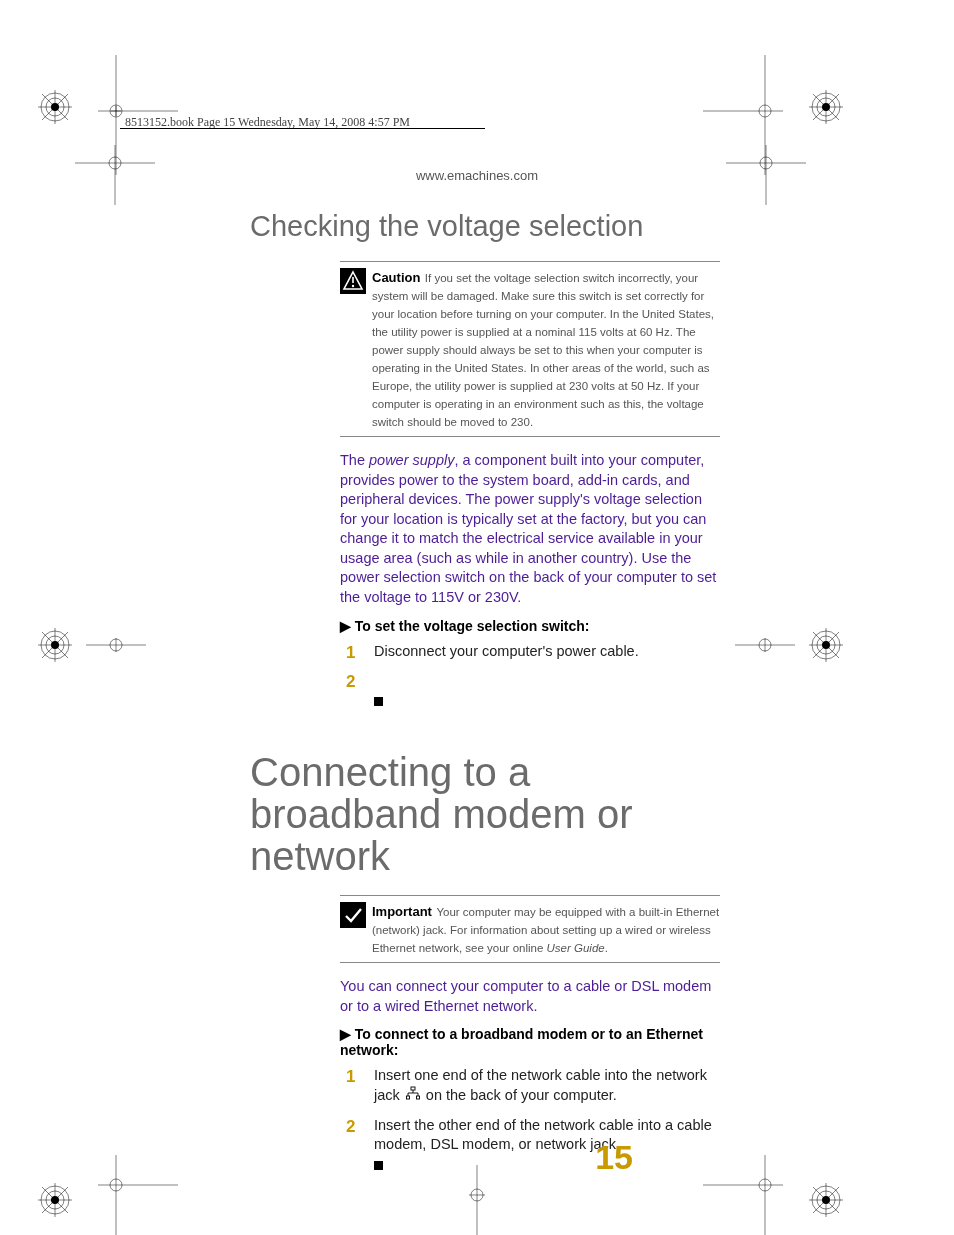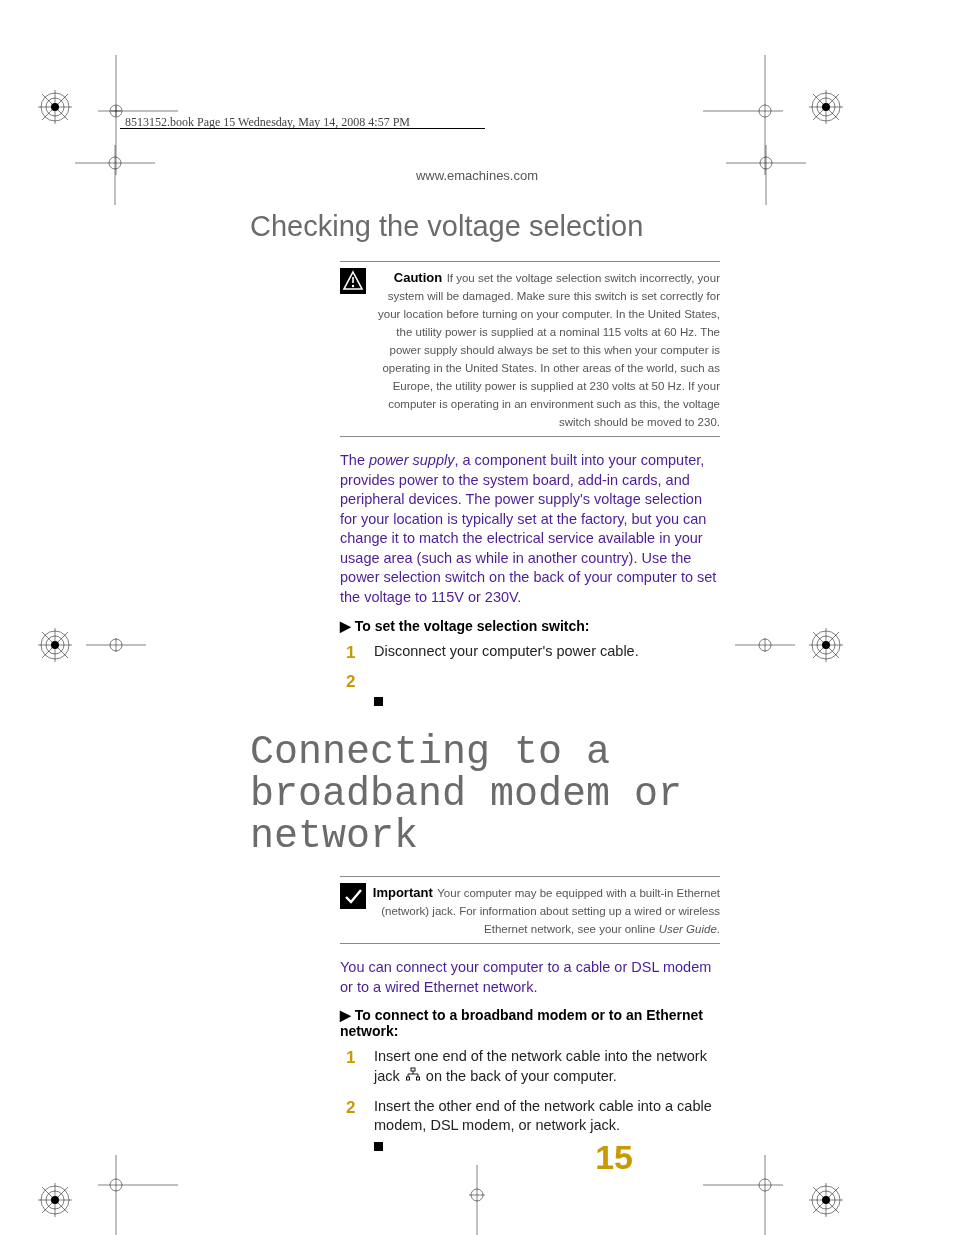--- a/index.html
+++ b/index.html
@@ -50,31 +50,30 @@
     font-weight: 400;
     font-size: 29px;
     color: #6b6b6b;
     margin: 10px 0 18px 0;
     font-family: "Segoe UI", "Lucida Grande", sans-serif;
   }
   h1.major {
     font-weight: 400;
     font-size: 40px;
     color: #6b6b6b;
-    margin: 21px 0 18px 0;
+    margin: 40px 0 18px 0;
     line-height: 1.05;
-    font-family: Liberation Mono, monospace;
+    font-family: Liberation Sans, sans-serif;
   }
   .callout {
     margin-left: 90px;
     border-top: 1px solid #888;
     border-bottom: 1px solid #888;
     padding: 6px 0 6px 0;
     margin-bottom: 14px;
-    text-align: right;
   }
   .callout-head {
     display: flex;
     align-items: flex-start;
   }
   .callout-icon {
     width: 26px;
     height: 26px;
     flex: 0 0 26px;
     margin-right: 6px;

